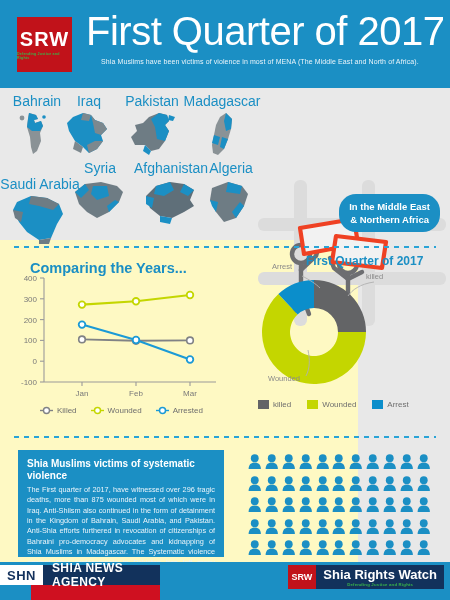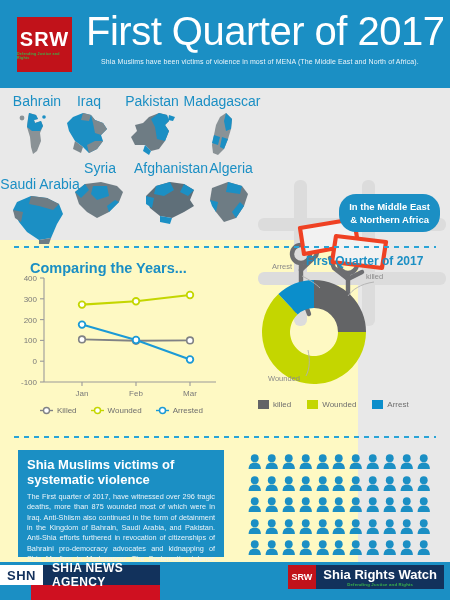--- a/index.html
+++ b/index.html
@@ -42,21 +42,21 @@
   .axis-lbl{fill:#7a7a7a;font-size:8px;font-family:"Liberation Sans",sans-serif;}
   .legend{position:absolute;display:flex;gap:14px;align-items:center;}
   .legend .item{display:flex;align-items:center;gap:4px;color:#6e6e6e;font-size:8px;}
   .lg-sq{width:11px;height:9px;}
   .donut-note{position:absolute;color:#8a8a8a;font-size:7.5px;}
 
   
   .bottom{position:absolute;left:0;top:442px;width:450px;height:120px;}
   .textbox{position:absolute;left:18px;top:8px;width:206px;height:107px;background:#1b8fc4;
            padding:8px 9px;box-sizing:border-box;}
-  .tb-title{color:#ffffff;font-size:13px;font-weight:bold;margin:0 0 4px;line-height:1.15;}
+  .tb-title{color:#ffffff;font-size:10px;font-weight:bold;margin:0 0 4px;line-height:1.15;}
   .tb-body{color:#eaf4fa;font-size:7.3px;line-height:1.42;margin:0;text-align:justify;}
   .people{position:absolute;left:248px;top:12px;width:192px;}
   .prow{display:flex;gap:3.4px;margin-bottom:2.6px;}
 
   
   .footer{position:absolute;left:0;top:562px;width:450px;height:38px;background:#1b8fc4;}
   .shn{position:absolute;left:0;top:3px;width:160px;}
   .shn-row{display:flex;height:20px;border-radius:9px;}
   .shn-box{background:#ffffff;color:#13315c;font-weight:bold;font-size:13px;
            padding:0 7px;display:flex;align-items:center;letter-spacing:.5px;}

